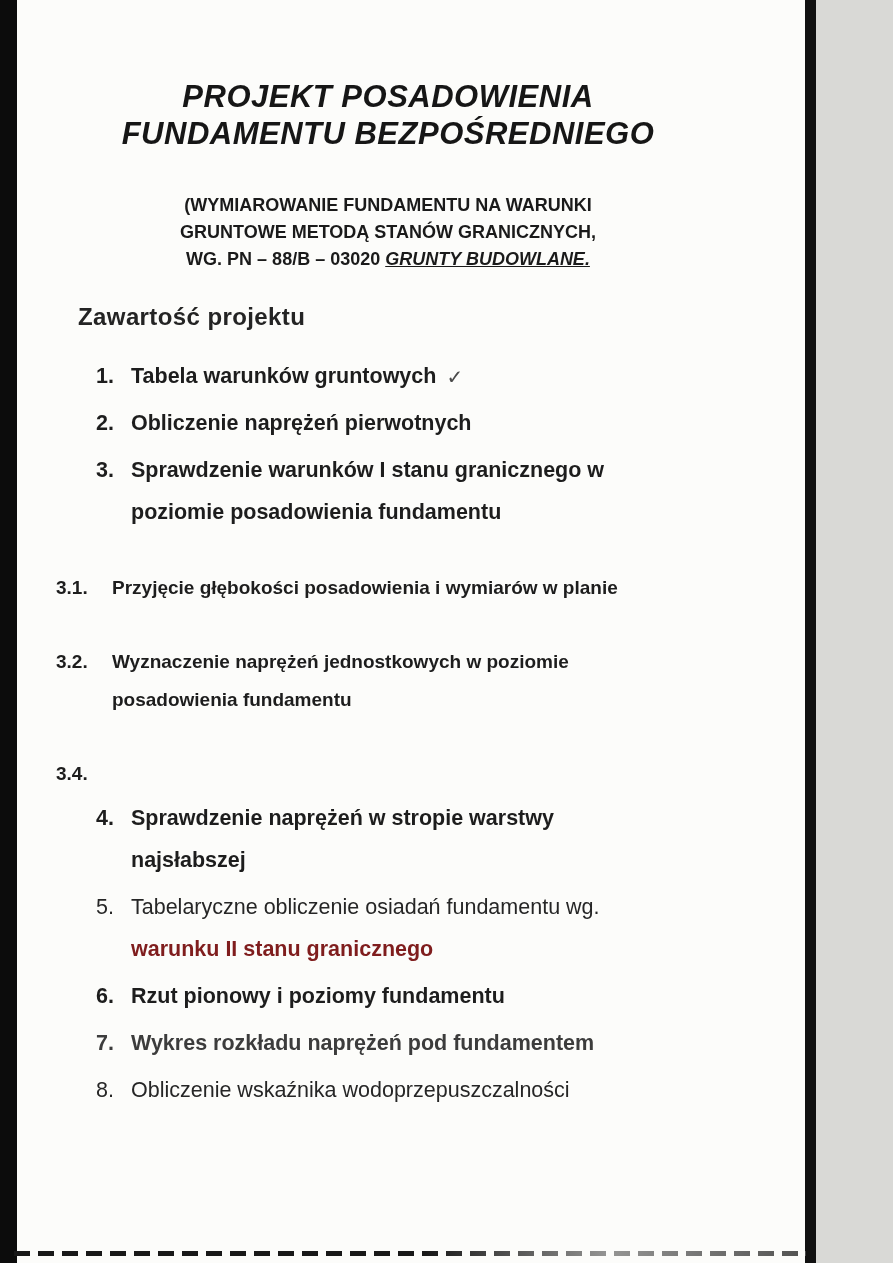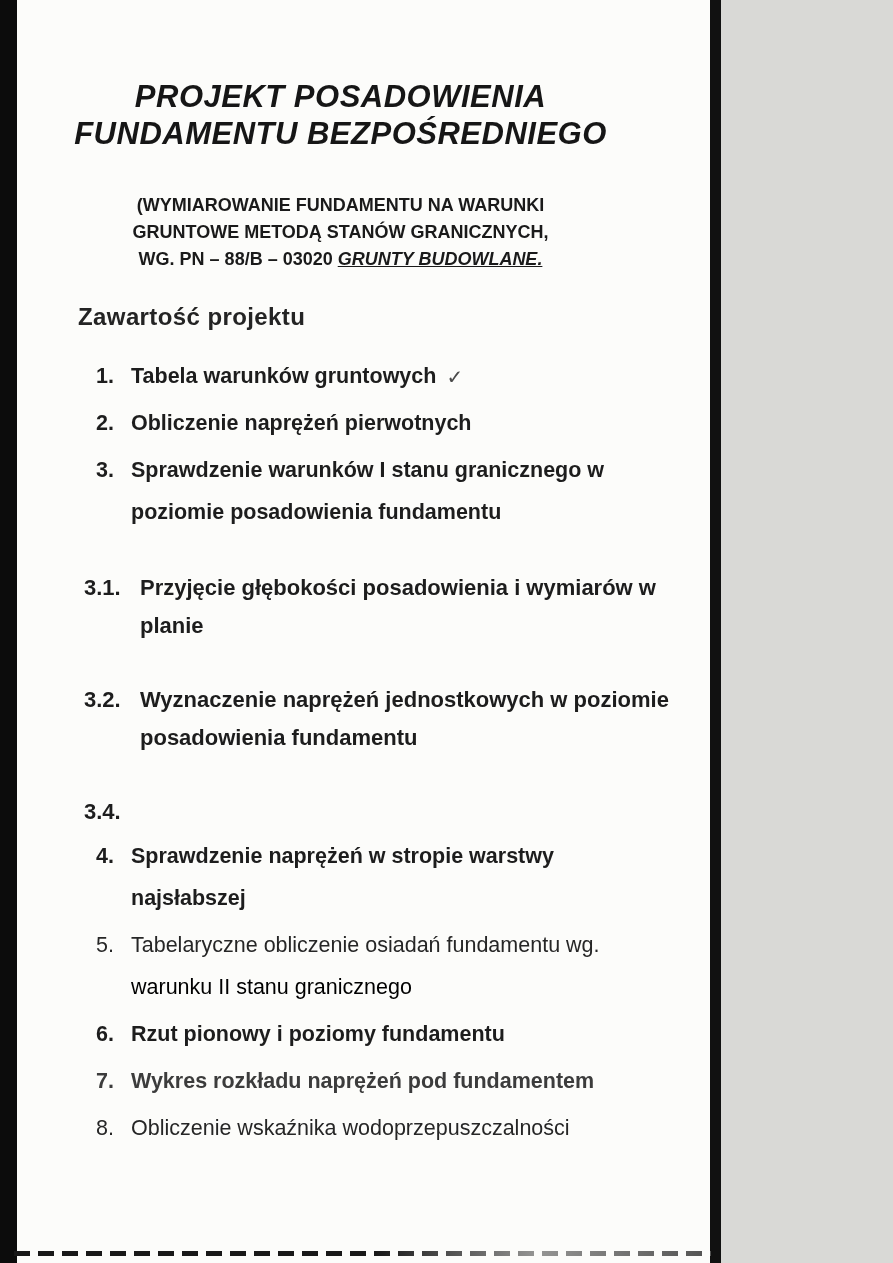--- a/index.html
+++ b/index.html
@@ -1,18 +1,18 @@
 <!DOCTYPE html>
 <html><head>
 <meta charset="utf-8">
 <style>
   html,body{margin:0;padding:0;background:#d9d9d6;}
   .page{
     position:relative;
-    width:721px;height:1263px;
+    width:816px;height:1263px;
     background:#fcfcfa;
     overflow:hidden;
     font-family:"Liberation Sans", sans-serif;
     color:#1d1d1d;
   }
   .edge-left{position:absolute;left:0;top:0;bottom:0;width:17px;background:#0c0c0c;}
   .edge-right{position:absolute;right:0;top:0;bottom:0;width:11px;background:#111;}
   .bottom-dashes{
     position:absolute;left:14px;right:10px;bottom:7px;height:5px;
     background:
@@ -34,27 +34,27 @@
   .toc-heading{
     margin:30px 0 0 78px;
     font-size:24px;font-weight:700;letter-spacing:.4px;color:#242424;
   }
   .toc{margin-top:24px;}
   .item{display:flex;align-items:flex-start;}
   .item .num{flex:none;}
   .item .txt{white-space:pre-line;}
   .m{padding-left:96px;font-size:21.5px;line-height:42px;margin-bottom:5px;}
   .m .num{width:35px;}
-  .s{padding-left:84px;font-size:22px;line-height:38px;margin-bottom:4px;margin-top:36px;}
+  .s{padding-left:56px;font-size:19px;line-height:38px;margin-bottom:4px;margin-top:36px;}
   .s .num{width:56px;}
   .w7{font-weight:700;}
   .w4{font-weight:400;color:#262626;}
   .fade{color:#3c3c3c;}
   .blk{display:block;}
-  .l2b{font-weight:400;color:#000000;}
+  .l2b{font-weight:700;color:#7f1d1d;}
   .check{margin-left:10px;color:#4a4a4a;font-size:20px;font-weight:400;transform:translateY(1px);}
 </style>
 </head>
 <body>
 
 <div class="page">
   <div class="edge-left"></div>
   <div class="edge-right"></div>
   <div class="bottom-dashes"></div>
 

